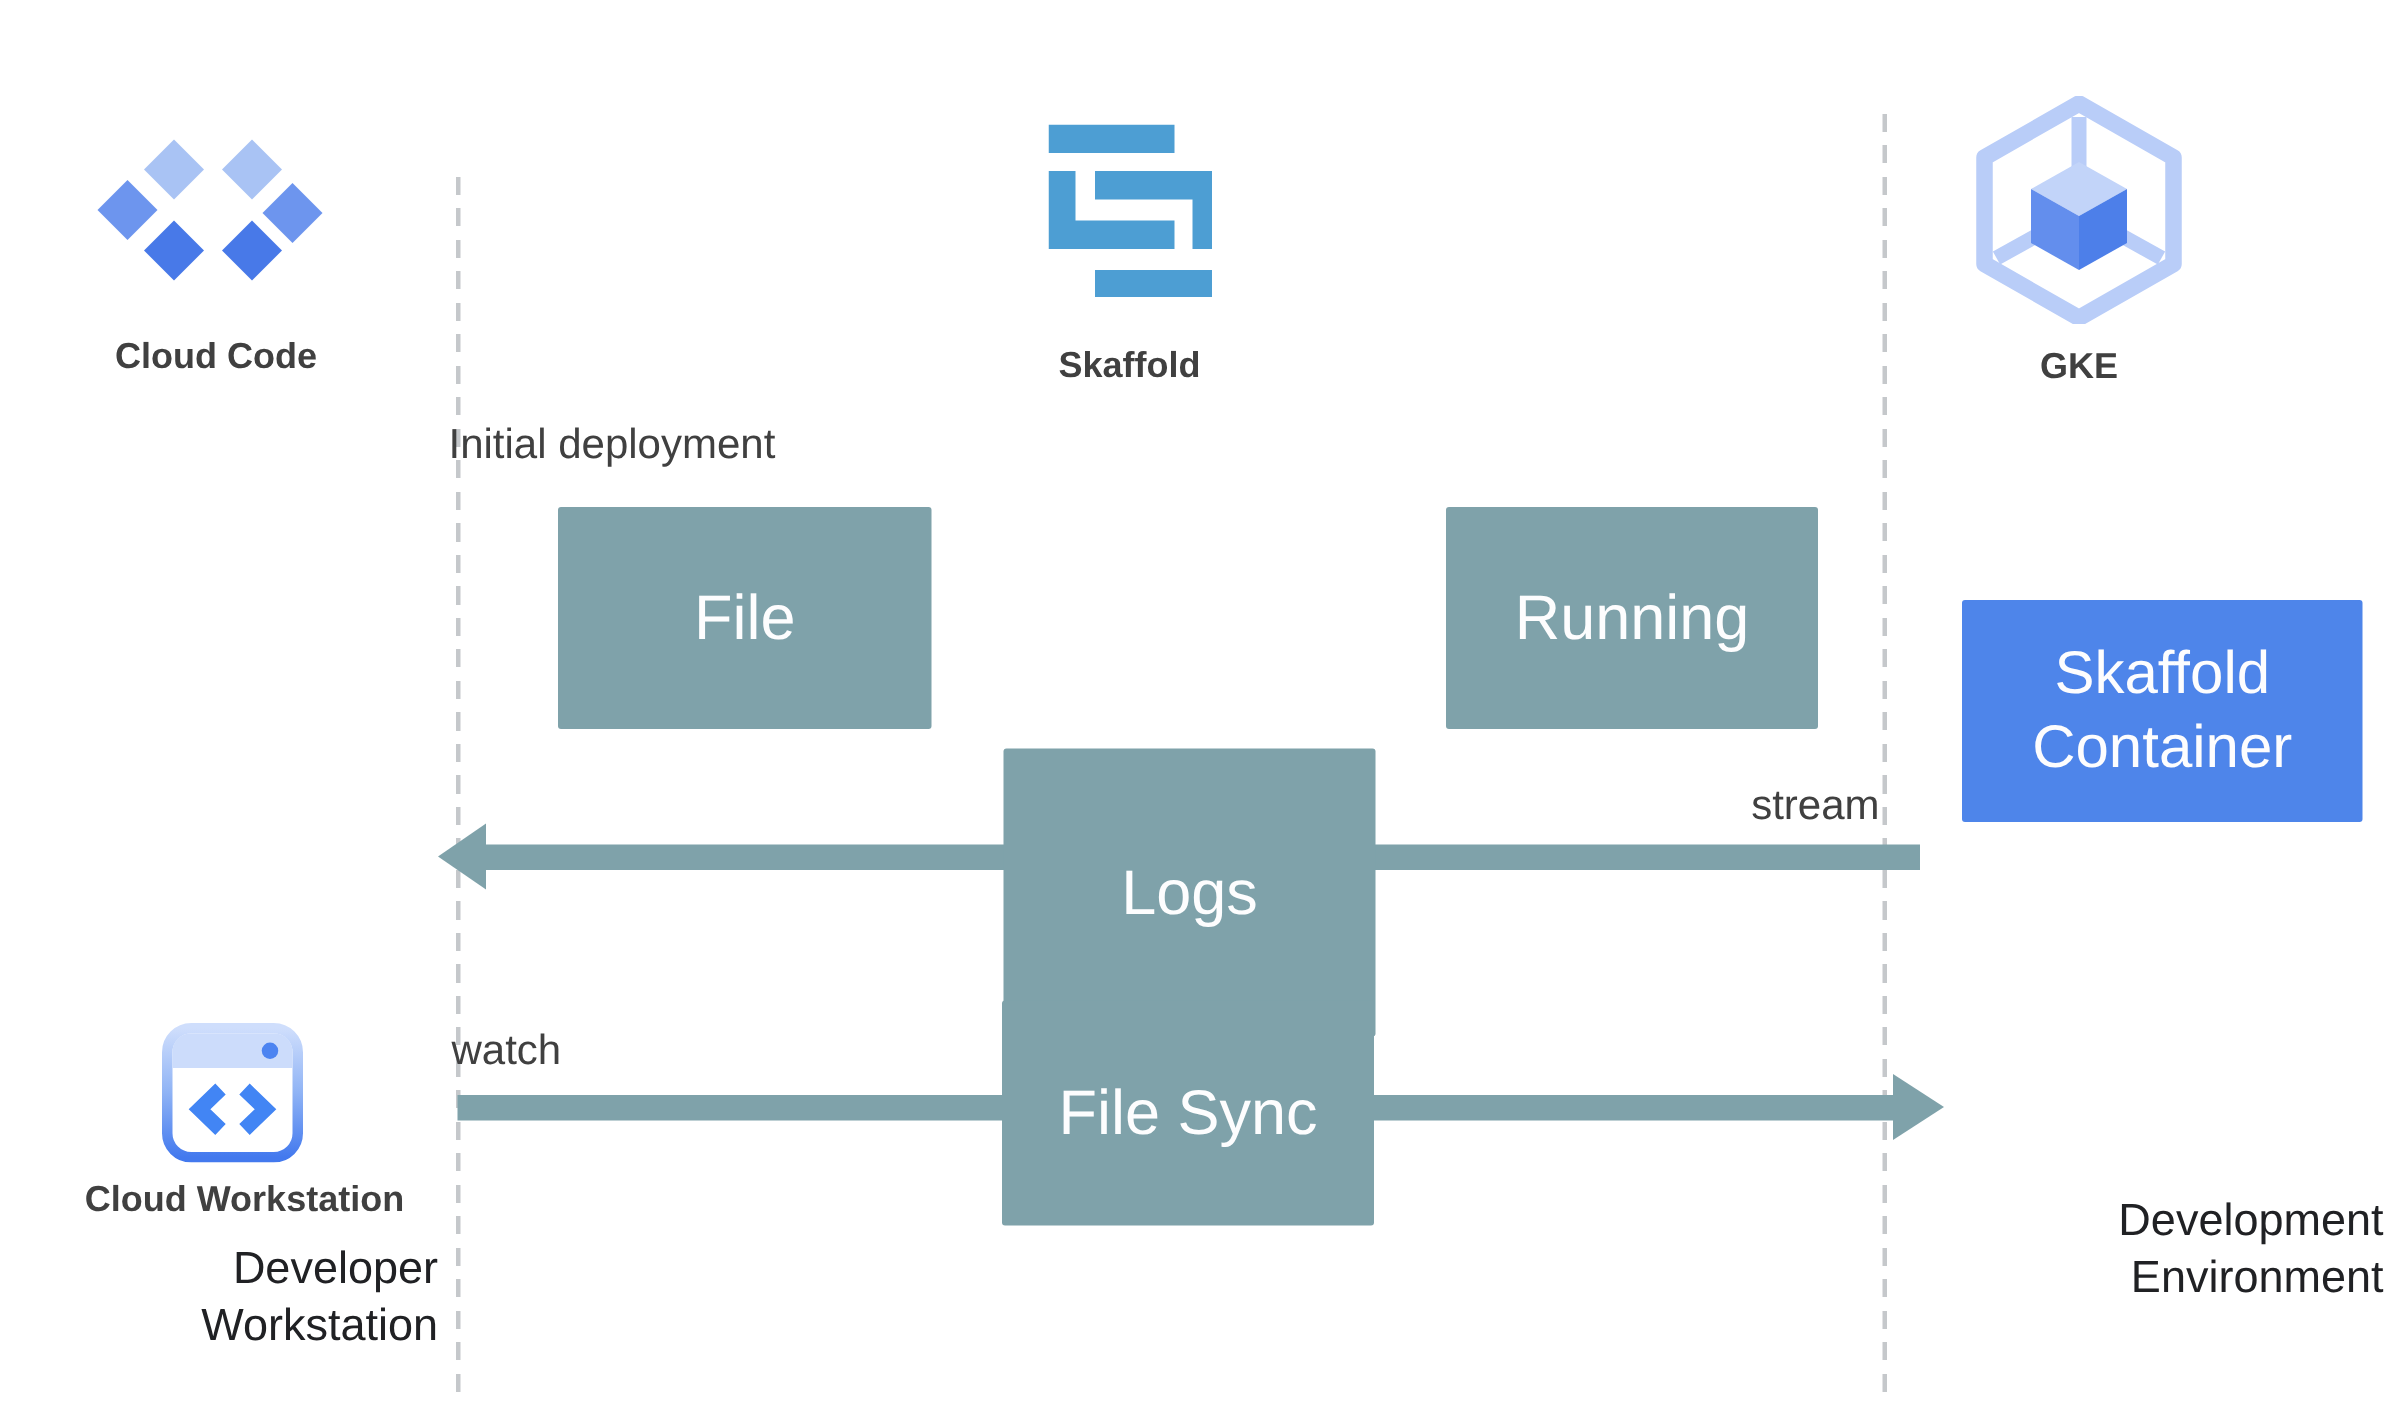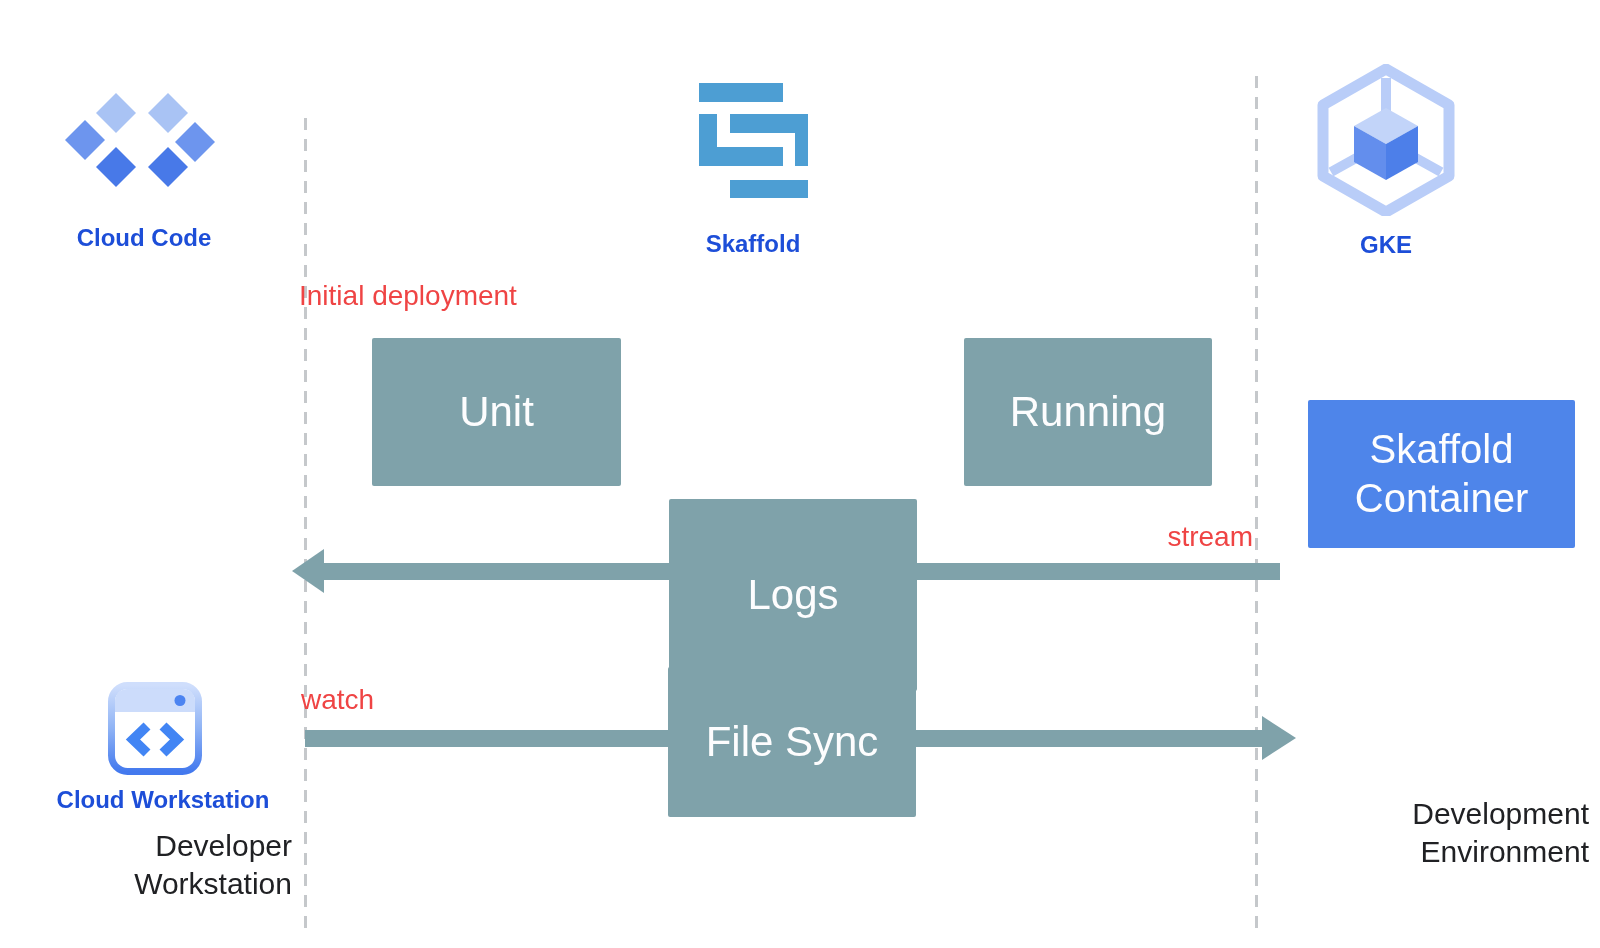--- a/index.html
+++ b/index.html
@@ -28,24 +28,24 @@
     border-top:22px solid transparent;border-bottom:22px solid transparent;
     border-right:32px solid #7fa2aa;
   }
   .head-right{
     width:0;height:0;
     border-top:22px solid transparent;border-bottom:22px solid transparent;
     border-left:34px solid #7fa2aa;
   }
   
   .icon-label{
-    font-size:24px;font-weight:700;color:#1d4ed8;text-align:center;
+    font-size:24px;font-weight:700;color:#404040;text-align:center;
   }
   .note{
-    font-size:28px;color:#ef4444;
+    font-size:28px;color:#404040;
   }
   .big-caption{
     font-size:30px;color:#202124;text-align:right;line-height:38px;
   }
 </style>
 </head>
 <body>
 
 <div id="stage">
 
@@ -78,21 +78,21 @@
     <polygon points="76,44 108,62 76,80 44,62" fill="#c2d4f9"></polygon>
     <polygon points="44,62 76,80 76,116 44,98" fill="#638eed"></polygon>
     <polygon points="108,62 76,80 76,116 108,98" fill="#4d7fe9"></polygon>
   </svg>
   <div class="abs icon-label" style="left:1286px;top:231px;width:200px;">GKE</div>
 
   <div class="abs note" style="left:299px;top:280px;">Initial deployment</div>
 
   <div class="abs box artifact two-line" style="left:1308px;top:400px;width:247px;height:148px;">Skaffold Container</div>
 
-  <div class="abs box process" style="left:372px;top:338px;width:249px;height:148px;">Unit</div>
+  <div class="abs box process" style="left:372px;top:338px;width:249px;height:148px;">File</div>
   <div class="abs box process" style="left:964px;top:338px;width:248px;height:148px;">Running</div>
 
   <div class="abs arrow-line" style="left:318px;top:563px;width:962px;"></div>
   <div class="abs head-left" style="left:292px;top:549px;"></div>
   <div class="abs note" style="left:1003px;top:521px;width:250px;text-align:right;">stream</div>
   <div class="abs box process" style="left:669px;top:499px;width:248px;height:192px;">Logs</div>
 
   <div class="abs arrow-line" style="left:305px;top:730px;width:957px;"></div>
   <div class="abs head-right" style="left:1262px;top:716px;"></div>
   <div class="abs note" style="left:301px;top:684px;">watch</div>

